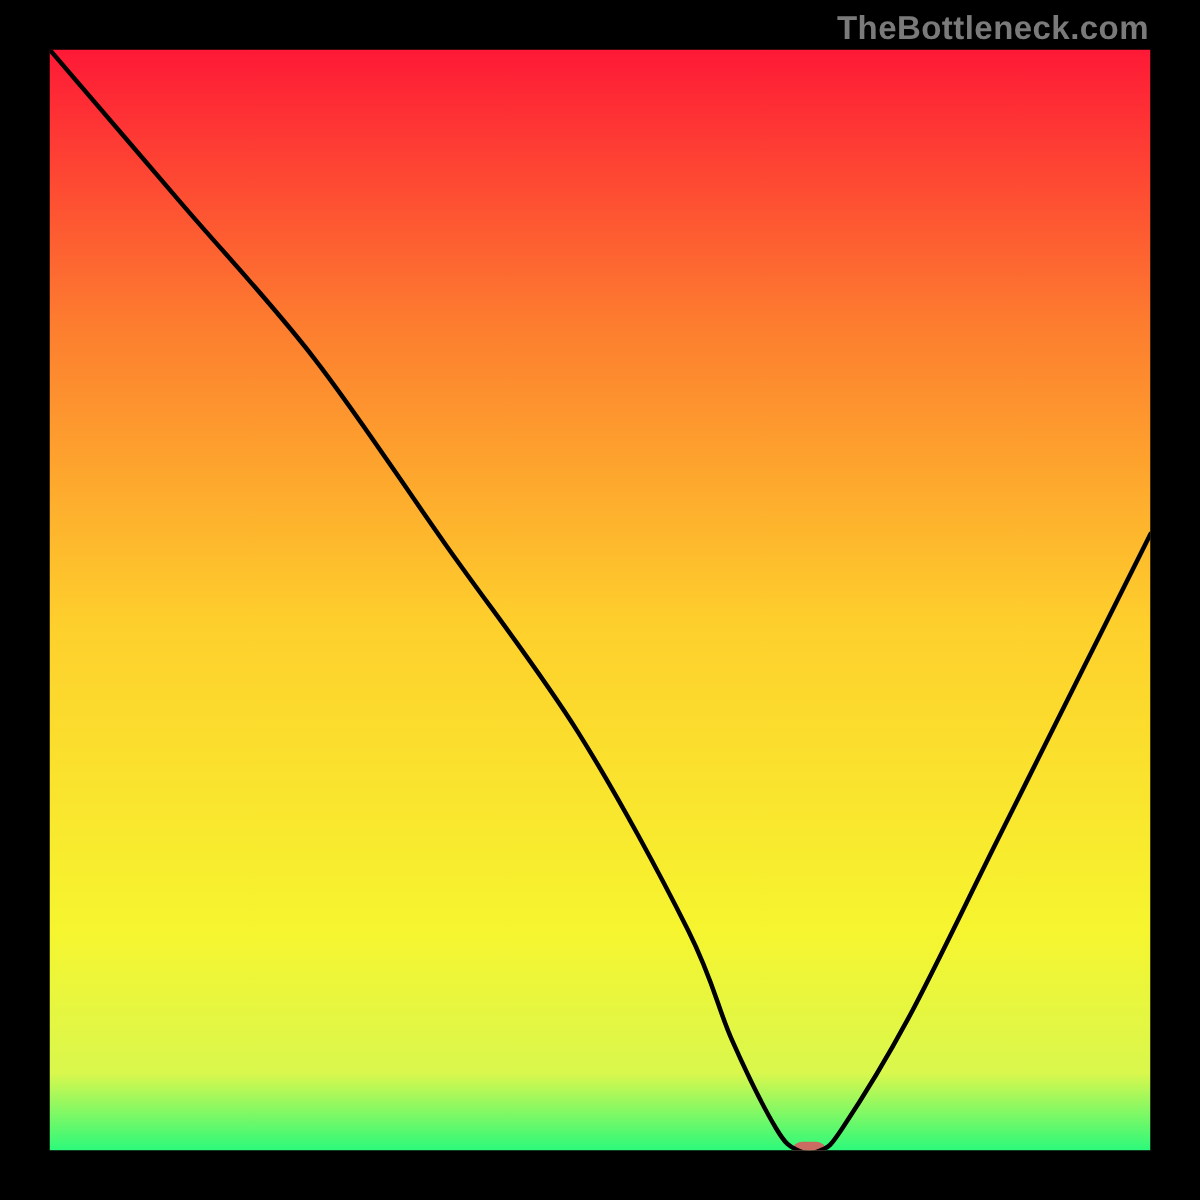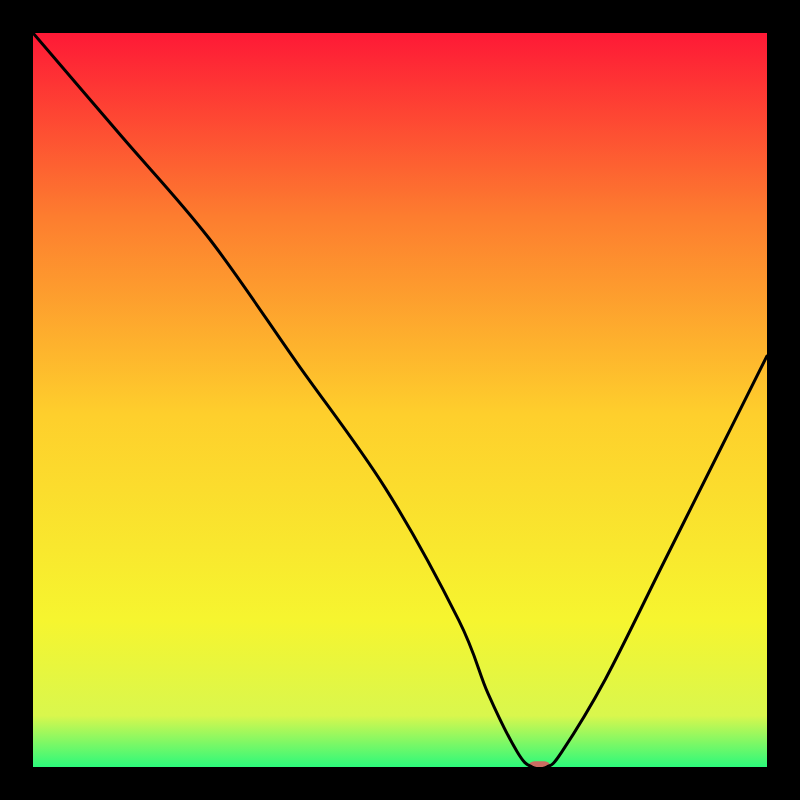--- a/index.html
+++ b/index.html
@@ -36,20 +36,21 @@
     font-size: 22px;
     font-weight: 700;
     color: #7a7a7a;
     letter-spacing: 0.3px;
   }
 </style>
 </head>
 <body>
 
 <div class="frame">
+  <div class="watermark">TheBottleneck.com</div>
 
   <div class="plot-area">
     <svg viewBox="0 0 734 734" preserveAspectRatio="none">
       <defs>
         <linearGradient id="bg-grad" x1="0" y1="0" x2="0" y2="1">
           <stop id="grad-stop-top" offset="0%" stop-color="#fe1936"></stop>
           <stop id="grad-stop-025" offset="25%" stop-color="#fd7d2f"></stop>
           <stop id="grad-stop-050" offset="52%" stop-color="#fecf2c"></stop>
           <stop id="grad-stop-080" offset="80%" stop-color="#f6f52f"></stop>
           <stop id="grad-stop-093" offset="93%" stop-color="#d9f74d"></stop>

